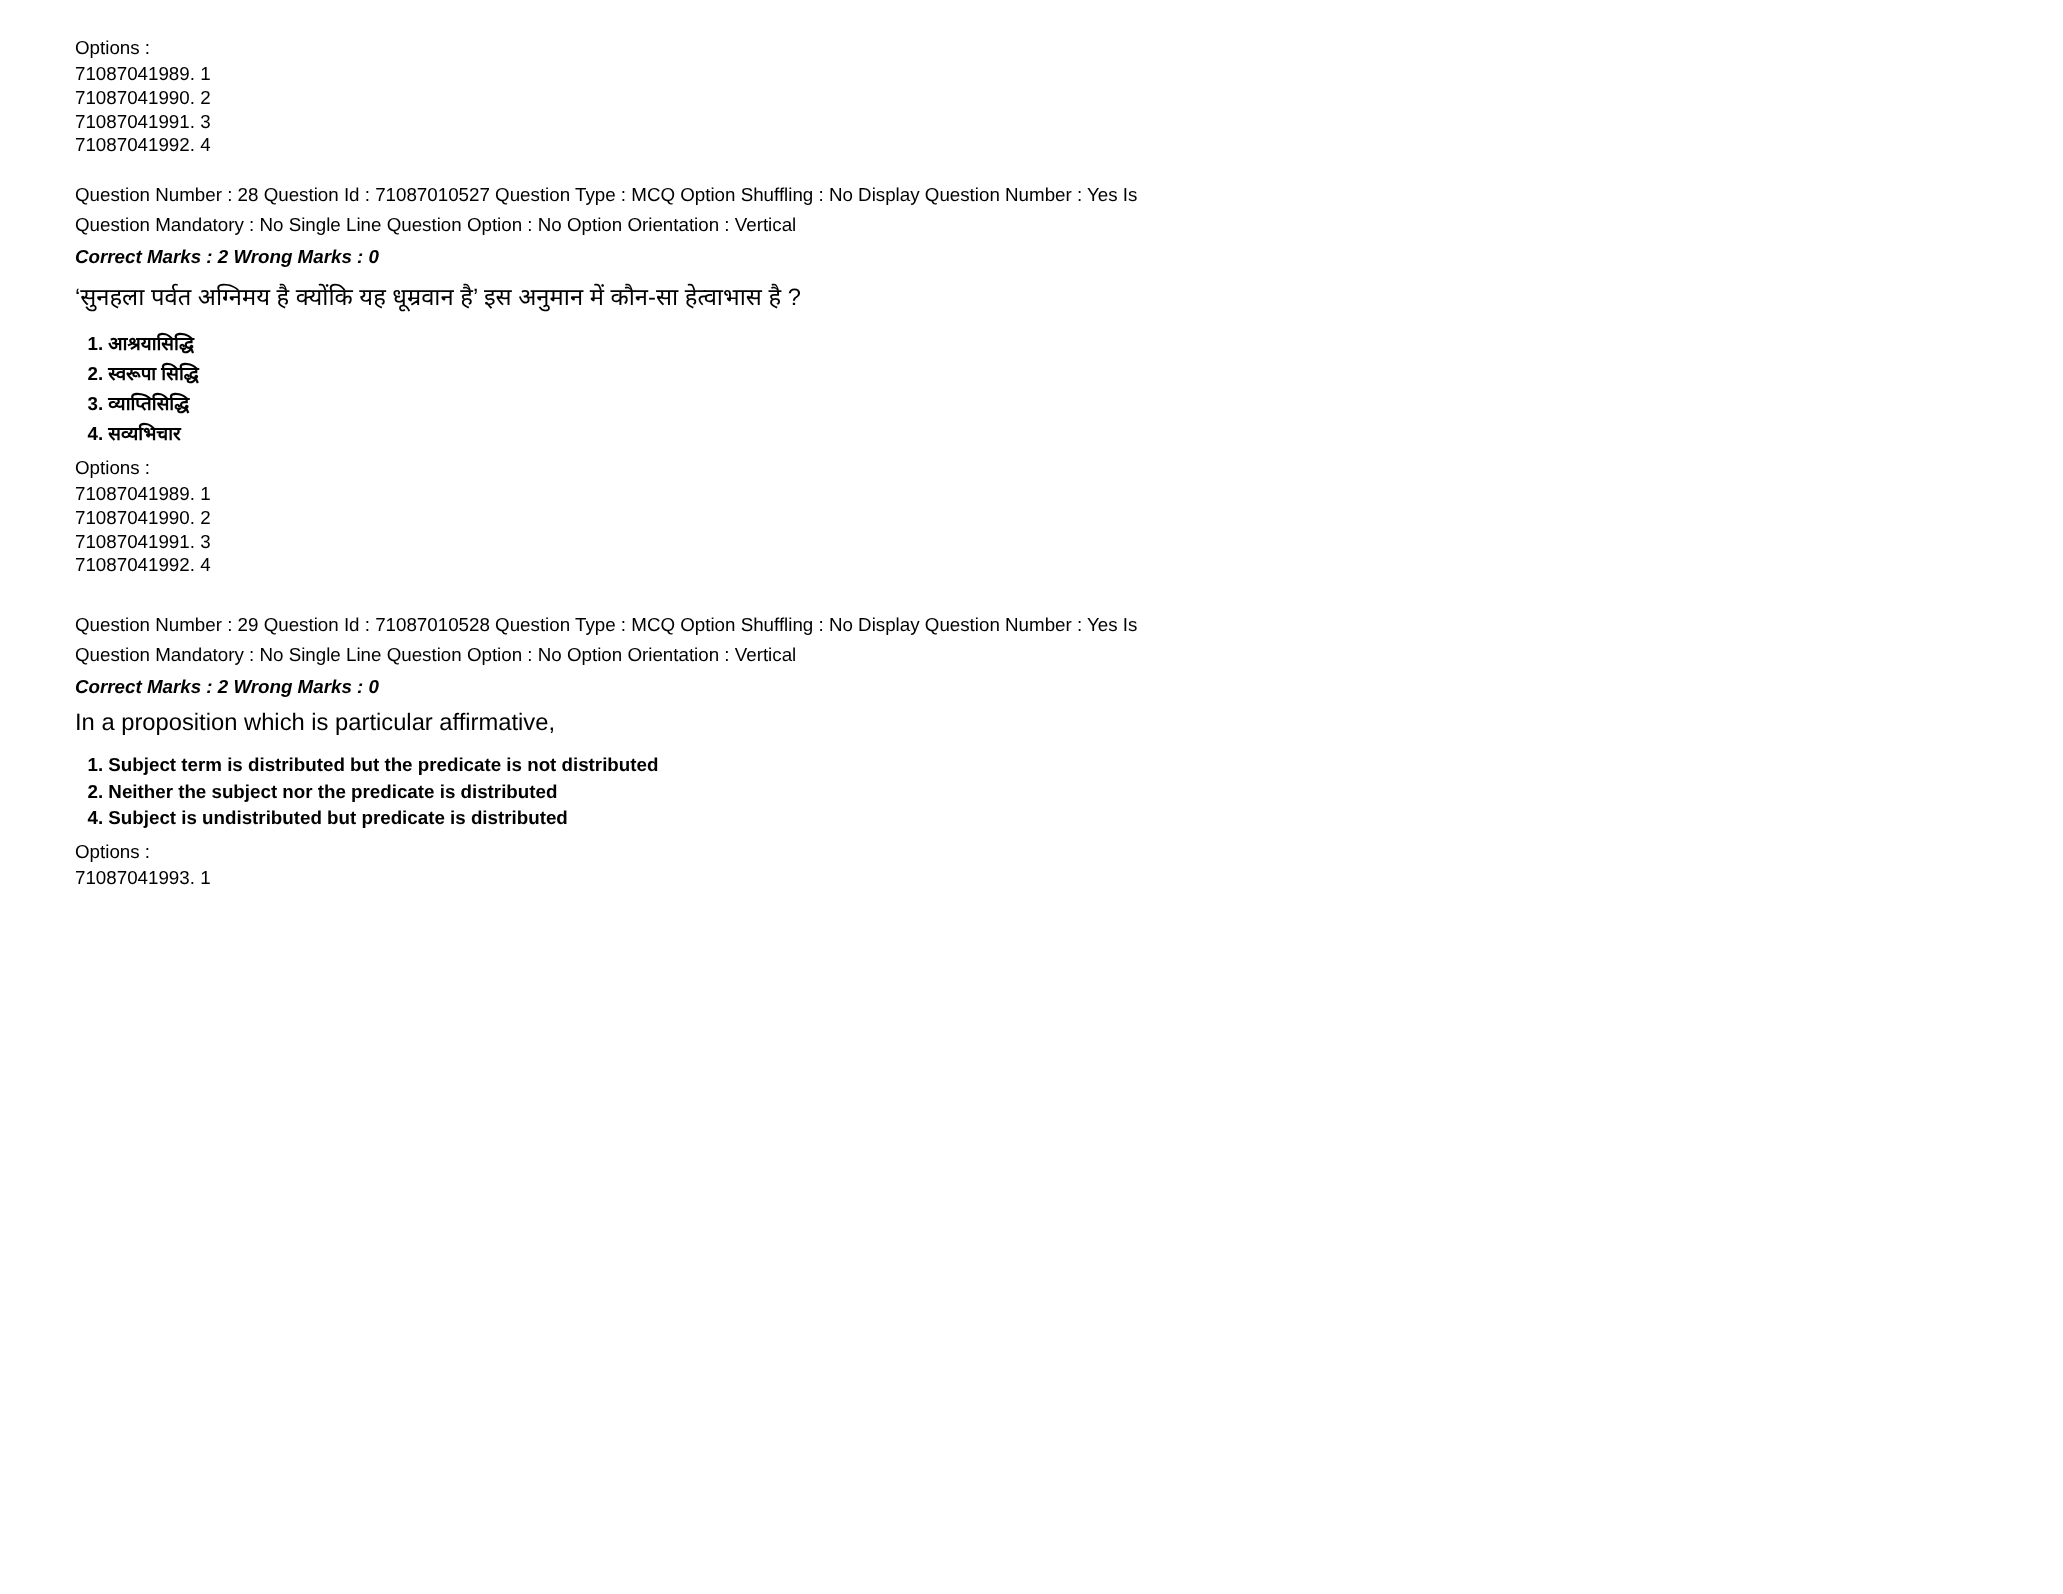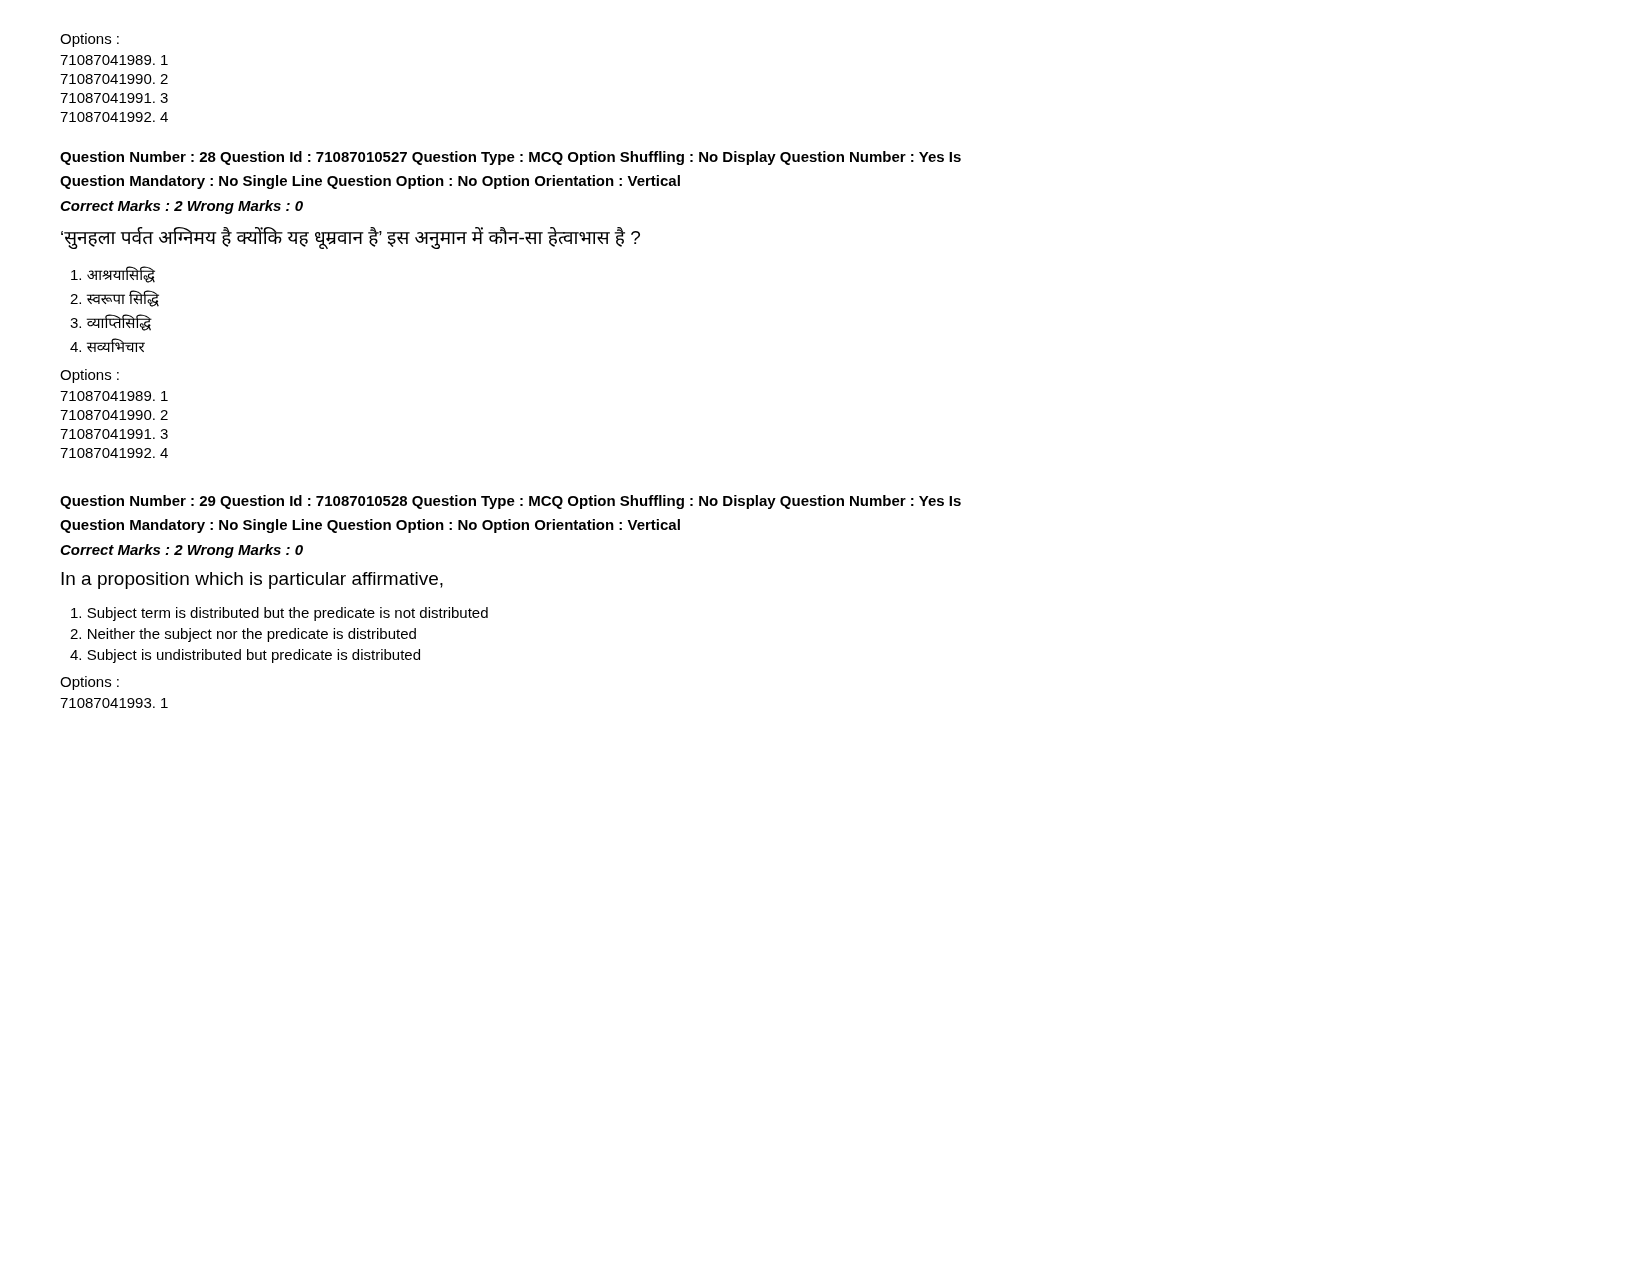--- a/index.html
+++ b/index.html
@@ -25,39 +25,40 @@
 
     .option-item {
       margin-bottom: 2px;
     }
 
     .question-block {
       margin-bottom: 28px;
     }
 
     .question-meta {
-      font-weight: bold;
+      font-weight: normal;
       line-height: 1.6;
       margin-bottom: 4px;
     }
 
     .correct-marks {
       font-weight: bold;
       margin-bottom: 10px;
       font-style: italic;
     }
 
     .question-text {
       margin-bottom: 14px;
       font-size: 19px;
     }
 
     .answer-options {
       margin-bottom: 10px;
       padding-left: 10px;
+      font-weight: bold;
     }
 
     .answer-option {
       margin-bottom: 4px;
     }
 
     .section-divider {
       margin-bottom: 20px;
     }
 

